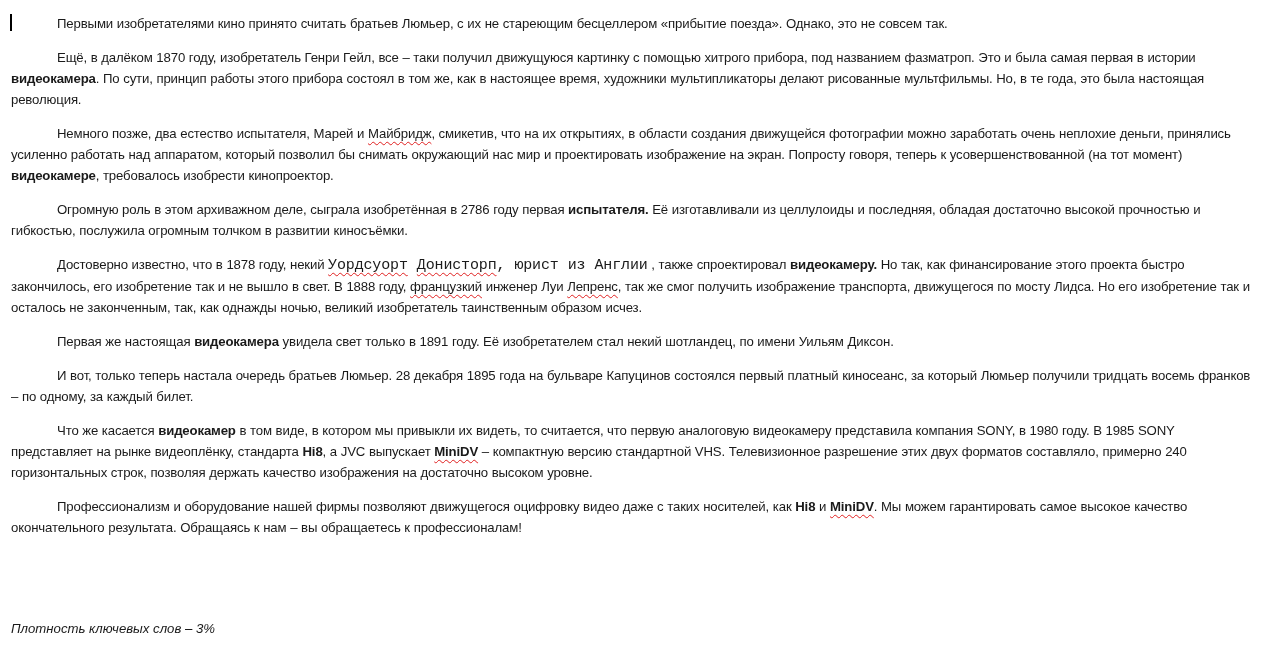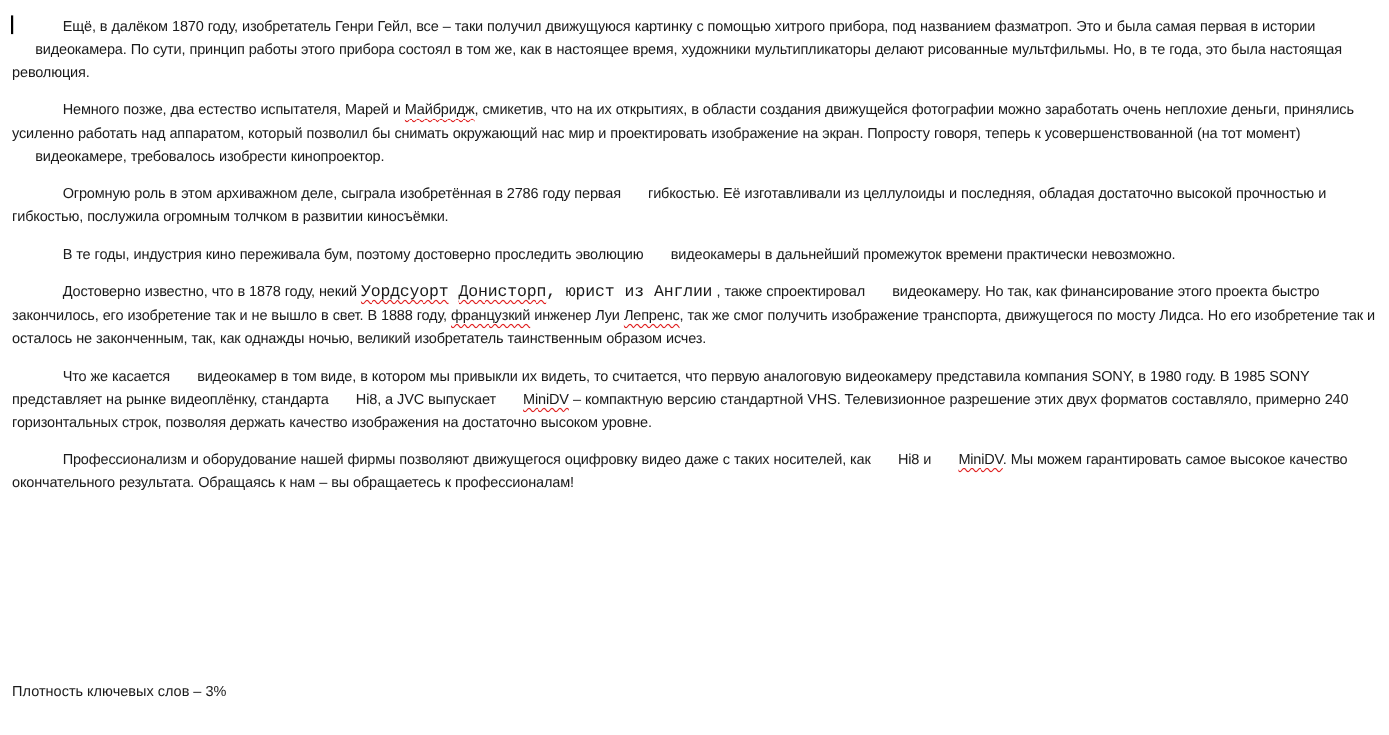--- a/index.html
+++ b/index.html
@@ -30,67 +30,74 @@
       height: 17px;
       background: #000;
     }
     p.para {
       margin: 0 0 13px 0;
       line-height: 21px;
       text-indent: 46px;
       letter-spacing: -0.15px;
       word-spacing: 0.2px;
     }
-    b { font-weight: normal; margin-left: 21px; }
+    b { font-weight: bold; }
     .serif {
       font-family: Liberation Mono, monospace;
       font-size: 15px;
     }
     .spell {
       text-decoration: underline wavy #e02020;
       text-decoration-thickness: 1px;
       text-underline-offset: 3px;
     }
     .footer {
       position: absolute;
       left: 11px;
       top: 618px;
+      font-style: italic;
       font-size: 13.2px;
       line-height: 21px;
     }
   </style>
 </head>
 <body>
 
 <div class="cursor"></div>
 
 <div class="page">
 
+  <p class="para">
+    <span>Первыми изобретателями кино принято считать братьев Люмьер, с их не стареющим бесцеллером «прибытие поезда». Однако, это не совсем так.</span>
+  </p>
 
   <p class="para">
     <span>Ещё, в далёком 1870 году, изобретатель Генри Гейл, все – таки получил движущуюся картинку с помощью хитрого прибора, под названием фазматроп. Это и была самая первая в истории </span><b>видеокамера</b><span>. По сути, принцип работы этого прибора состоял в том же, как в настоящее время, художники мультипликаторы делают рисованные мультфильмы. Но, в те года, это была настоящая революция.</span>
   </p>
 
   <p class="para">
     <span>Немного позже, два естество испытателя, Марей и </span><span class="spell">Майбридж</span><span>, смикетив, что  на их открытиях, в области создания движущейся фотографии можно заработать очень неплохие деньги, принялись усиленно работать над аппаратом, который позволил бы снимать окружающий нас мир и проектировать изображение на экран. Попросту говоря, теперь к усовершенствованной (на тот момент) </span><b>видеокамере</b><span>, требовалось изобрести кинопроектор.</span>
   </p>
 
   <p class="para">
-    <span>Огромную роль в этом архиважном деле, сыграла изобретённая в 2786 году первая </span><b>гибкостью.</b><span> Её изготавливали из целлулоиды и последняя, обладая достаточно высокой прочностью и гибкостью, послужила огромным толчком в развитии киносъёмки.</span>
+    <span>Огромную роль в этом архиважном деле, сыграла изобретённая в 2786 году первая </span><b>испытателя.</b><span> Её изготавливали из целлулоиды и последняя, обладая достаточно высокой прочностью и гибкостью, послужила огромным толчком в развитии киносъёмки.</span>
   </p>
 
-  <p class="para">
-    <span>В те годы, индустрия кино переживала бум, поэтому достоверно проследить эволюцию </span><b>видеокамеры</b><span> в дальнейший промежуток времени практически невозможно.</span>
-  </p>
 
   <p class="para">
     <span>Достоверно известно, что в 1878 году, некий </span><span class="serif spell">Уордсуорт</span><span class="serif"> </span><span class="serif spell">Донисторп</span><span class="serif">, юрист из Англии</span><span> , также спроектировал </span><b>видеокамеру.</b><span> Но так, как финансирование этого проекта быстро закончилось, его изобретение так и не вышло в свет. В 1888 году, </span><span class="spell">французкий</span><span> инженер Луи </span><span class="spell">Лепренс</span><span>, так же смог получить изображение транспорта, движущегося по мосту Лидса. Но его изобретение так и осталось не законченным, так, как однажды ночью, великий изобретатель таинственным образом исчез.</span>
   </p>
 
+  <p class="para">
+    <span>Первая же настоящая </span><b>видеокамера</b><span> увидела свет только в 1891 году. Её изобретателем стал некий шотландец, по имени Уильям Диксон.</span>
+  </p>
 
+  <p class="para">
+    <span>И вот, только теперь настала очередь братьев Люмьер. 28 декабря 1895 года на бульваре Капуцинов состоялся первый платный киносеанс, за который Люмьер получили тридцать восемь франков – по одному, за каждый билет.</span>
+  </p>
 
   <p class="para">
     <span>Что же касается </span><b>видеокамер</b><span> в том виде, в котором мы привыкли их видеть, то считается, что первую аналоговую видеокамеру представила компания SONY, в 1980 году. В 1985 SONY представляет на рынке видеоплёнку, стандарта </span><b>Hi8</b><span>, а JVC выпускает </span><b class="spell">MiniDV</b><span> – компактную версию стандартной VHS. Телевизионное разрешение этих двух форматов составляло, примерно 240 горизонтальных строк, позволяя держать качество изображения на достаточно высоком уровне.</span>
   </p>
 
   <p class="para">
     <span>Профессионализм и оборудование нашей фирмы позволяют движущегося оцифровку видео даже с таких носителей, как </span><b>Hi8</b><span> и </span><b class="spell">MiniDV</b><span>. Мы можем гарантировать самое высокое качество окончательного результата. Обращаясь к нам – вы обращаетесь к профессионалам!</span>
   </p>
 
 </div>

